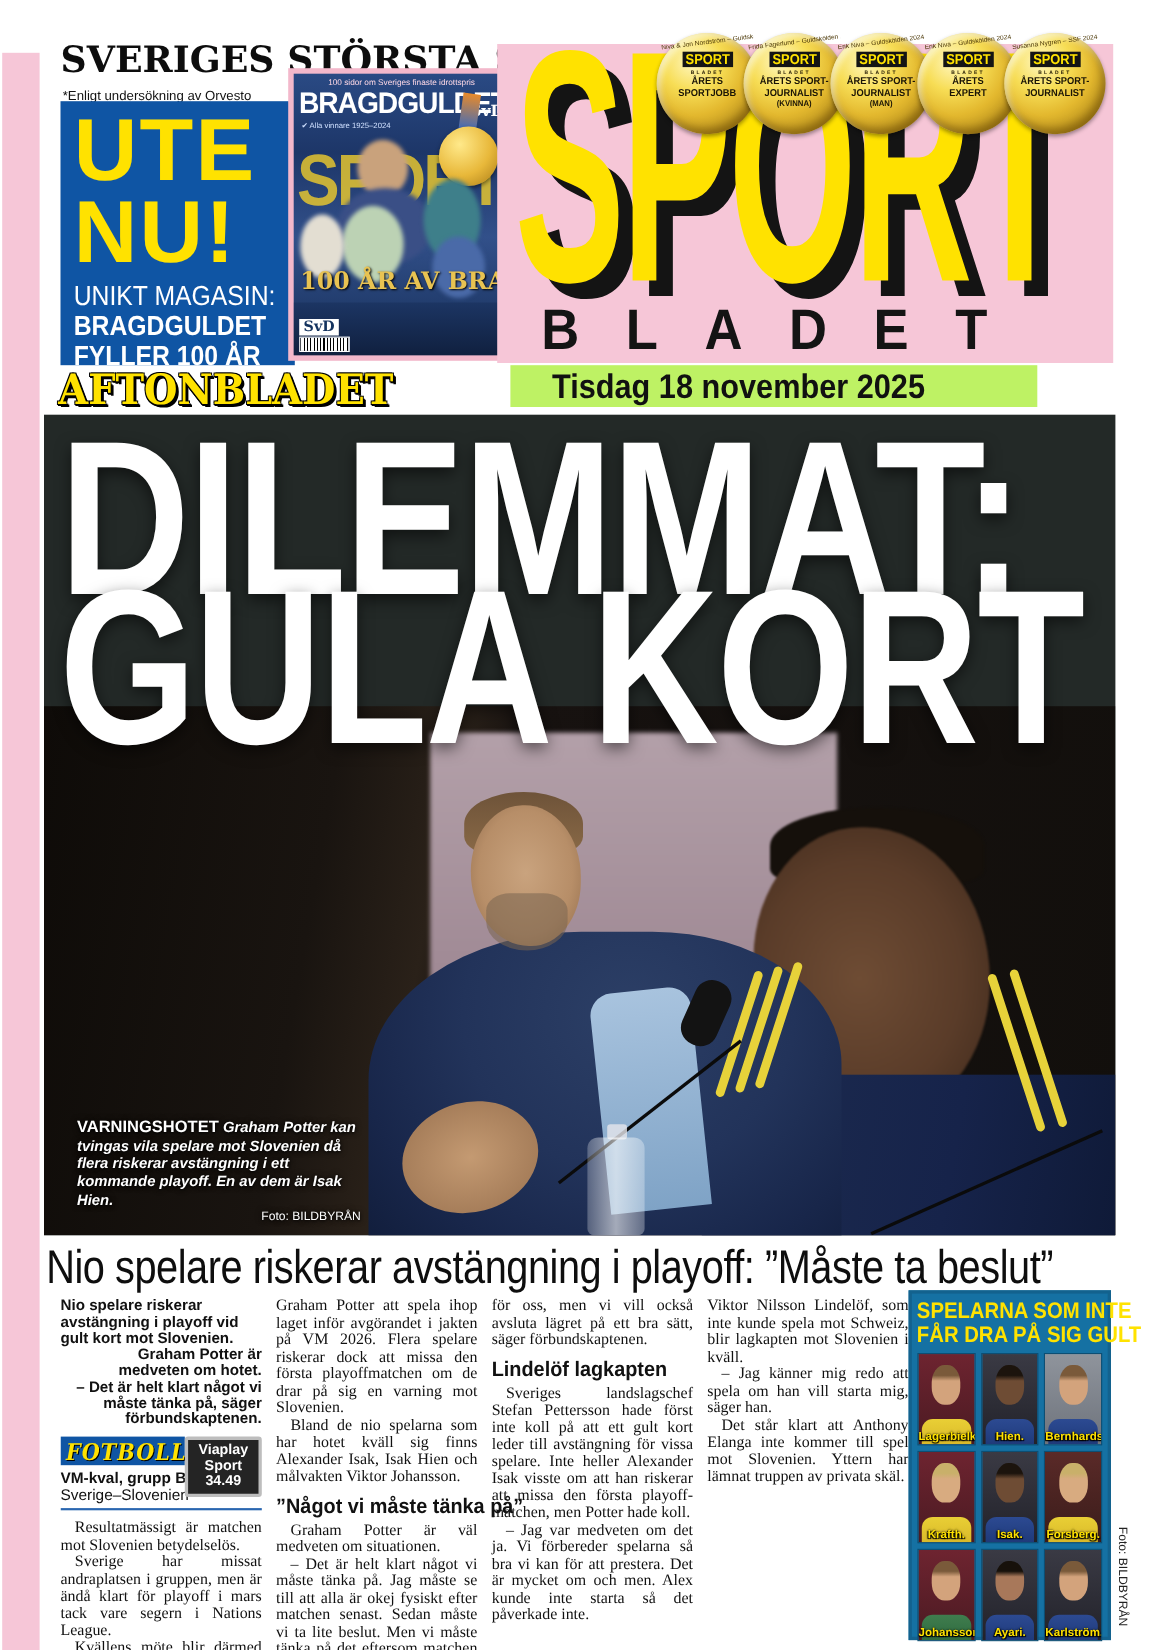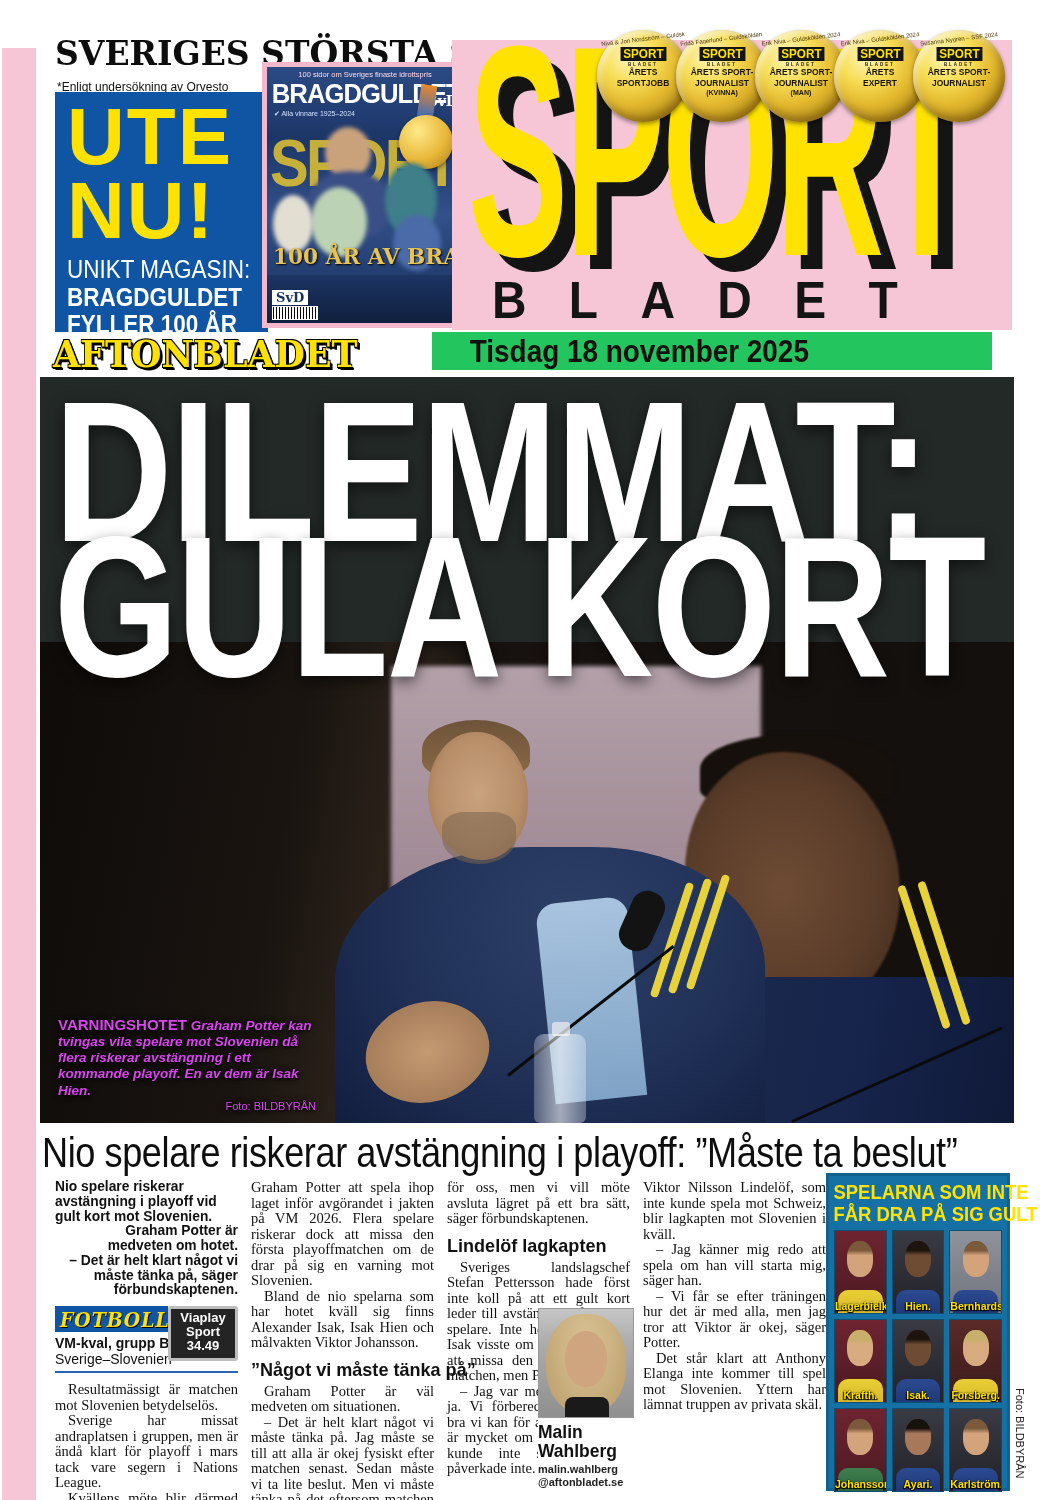--- a/index.html
+++ b/index.html
@@ -62,21 +62,21 @@
         background:radial-gradient(circle at 35% 28%,#fff7c0 0%,#f7dd55 30%,#e3b82e 55%,#b8901c 80%,#8a690f 100%);
         box-shadow:inset -3px -5px 8px rgba(90,60,0,.5),inset 3px 4px 6px rgba(255,255,240,.7),0 2px 4px rgba(0,0,0,.4);}
   .medal-rim{position:absolute;top:6px;left:4px;right:4px;font-size:6px;color:#4a3605;white-space:nowrap;
         overflow:hidden;transform:rotate(-7deg);}
   .medal-logo{display:inline-block;margin-top:17px;background:#141414;color:#ffe200;font-weight:bold;
         font-size:13px;line-height:1.1;padding:0 3px;transform:scaleX(.9);}
   .medal-logo-sub{font-size:4.5px;letter-spacing:2px;font-weight:bold;color:#2a2005;line-height:1.2;}
   .medal-label{font-weight:bold;font-size:9px;line-height:1.06;color:#1a1406;transform:scaleX(.94);margin-top:1px;}
 
   
-  .dateband{position:absolute;left:432px;top:332px;width:560px;height:38px;background:#22c55e;}
+  .dateband{position:absolute;left:464px;top:332px;width:479px;height:38px;background:#bef264;}
   .date-text{padding:2px 0 0 42px;font-weight:bold;font-size:31px;color:#111;
         transform:scaleX(.9);transform-origin:left;white-space:nowrap;}
 
   
   .hero{position:absolute;left:40px;top:377px;width:974px;height:746px;background:#232927;overflow:hidden;}
   .hl{position:absolute;left:14px;color:#fff;font-weight:bold;white-space:nowrap;transform-origin:left top;
       text-shadow:0 5px 16px rgba(0,0,0,.55);}
   .hl1{top:-20px;font-size:200px;transform:scaleX(.82);letter-spacing:-2px;}
   .hl2{top:115px;font-size:200px;transform:scaleX(.80);letter-spacing:-2px;}
   .photo{position:absolute;left:0;top:265px;width:974px;height:481px;
@@ -104,21 +104,21 @@
       background:linear-gradient(100deg,#1d2c50 0%,#16234a 60%,#0f1a38 100%);}
   .mic-cap{position:absolute;left:585px;top:248px;width:34px;height:62px;background:#131313;border-radius:16px;
       transform:rotate(24deg);}
   .mic-line{position:absolute;left:468px;top:432px;width:210px;height:3px;background:#0b0b0b;
       transform:rotate(-38deg);transform-origin:left;}
   .mic-line2{position:absolute;left:752px;top:478px;width:230px;height:3px;background:#0b0b0b;
       transform:rotate(-24deg);transform-origin:left;}
   .bottle{position:absolute;left:494px;top:392px;width:52px;height:89px;border-radius:10px 10px 6px 6px;
       background:linear-gradient(90deg,rgba(255,255,255,.25),rgba(255,255,255,.6),rgba(255,255,255,.3));}
   .bottle-cap{position:absolute;left:512px;top:380px;width:18px;height:14px;background:rgba(230,230,235,.8);border-radius:3px;}
-  .caption{position:absolute;left:18px;bottom:10px;width:258px;color:#d946ef;font-size:13.5px;line-height:1.2;
+  .caption{position:absolute;left:30px;bottom:10px;width:258px;color:#ffffff;font-size:13.5px;line-height:1.2;
       font-style:italic;font-weight:bold;text-shadow:0 1px 3px #000,0 0 6px rgba(0,0,0,.6);}
   .caption-lead{font-style:normal;font-size:15px;}
   .caption-credit{text-align:right;font-style:normal;font-weight:normal;font-size:11px;margin-top:1px;}
 
   
   .subhead{position:absolute;left:42px;top:1128px;font-size:43px;font-weight:400;color:#0e0e0e;
       transform:scaleX(.84);transform-origin:left;white-space:nowrap;letter-spacing:-.5px;}
   .columns{position:absolute;left:55px;top:1180px;width:771px;height:320px;display:flex;gap:13px;overflow:hidden;}
   .col{width:183px;flex:0 0 183px;}
   .intro p{font-weight:bold;font-size:13.8px;line-height:1.07;margin:0;}
@@ -323,48 +323,32 @@
       </div>
     </div>
     <div class="col serif">
       <p>Graham Potter att spela ihop laget inför avgörandet i jakten på VM 2026. Flera spelare riskerar dock att missa den första playoffmatchen om de drar på sig en varning mot Slovenien.</p>
       <p class="ind">Bland de nio spelarna som har hotet kväll sig finns Alexander Isak, Isak Hien och målvakten Viktor Johansson.</p>
       <div class="colsubhead">”Något vi måste tänka på”</div>
       <p class="ind">Graham Potter är väl medveten om situationen.</p>
       <p class="ind">– Det är helt klart något vi måste tänka på. Jag måste se till att alla är okej fysiskt efter matchen senast. Sedan måste vi ta lite beslut. Men vi måste tänka på det eftersom matchen i mars är viktig</p>
     </div>
     <div class="col serif">
-      <p>för oss, men vi vill möte avsluta lägret på ett bra sätt, säger förbundskaptenen.</p>
+      <p>för oss, men vi vill också avsluta lägret på ett bra sätt, säger förbundskaptenen.</p>
       <div class="colsubhead">Lindelöf lagkapten</div>
       <p class="ind">Sveriges landslagschef Stefan Pettersson hade först inte koll på att ett gult kort leder till avstängning för vissa spelare. Inte heller Alexander Isak visste om att han riskerar att missa den första playoff-matchen, men Potter hade koll.</p>
       <p class="ind">– Jag var medveten om det ja. Vi förbereder spelarna så bra vi kan för att prestera. Det är mycket om och men. Alex kunde inte starta så det påverkade inte.</p>
     </div>
     <div class="col serif">
       <p>Viktor Nilsson Lindelöf, som inte kunde spela mot Schweiz, blir lagkapten mot Slovenien i kväll.</p>
       <p class="ind">– Jag känner mig redo att spela om han vill starta mig, säger han.</p>
-      <p class="ind">– Vi får se efter träningen hur det är med alla, men jag tror att Viktor är okej, säger Potter.</p>
       <p class="ind">Det står klart att Anthony Elanga inte kommer till spel mot Slovenien. Yttern har lämnat truppen av privata skäl.</p>
     </div>
   </div>
 
-  <div class="byline">
-    <div class="byline-photo">
-      <div class="byline-hair"></div>
-      <div class="byline-face"></div>
-      <div class="byline-shirt"></div>
-    </div>
-    <div class="byline-name">
-      <div>Malin</div>
-      <div>Wahlberg</div>
-    </div>
-    <div class="byline-email">
-      <div>malin.wahlberg</div>
-      <div>@aftonbladet.se</div>
-    </div>
-  </div>
 
   <div class="sidebar">
     <div class="sidebar-title">
       <div>SPELARNA SOM INTE</div>
       <div>FÅR DRA PÅ SIG GULT</div>
     </div>
     <div class="pgrid">
       <div class="pcell">
         <div class="pphoto bg-red s-light j-yellow"></div>
         <div class="pname">Lagerbielke.</div>

